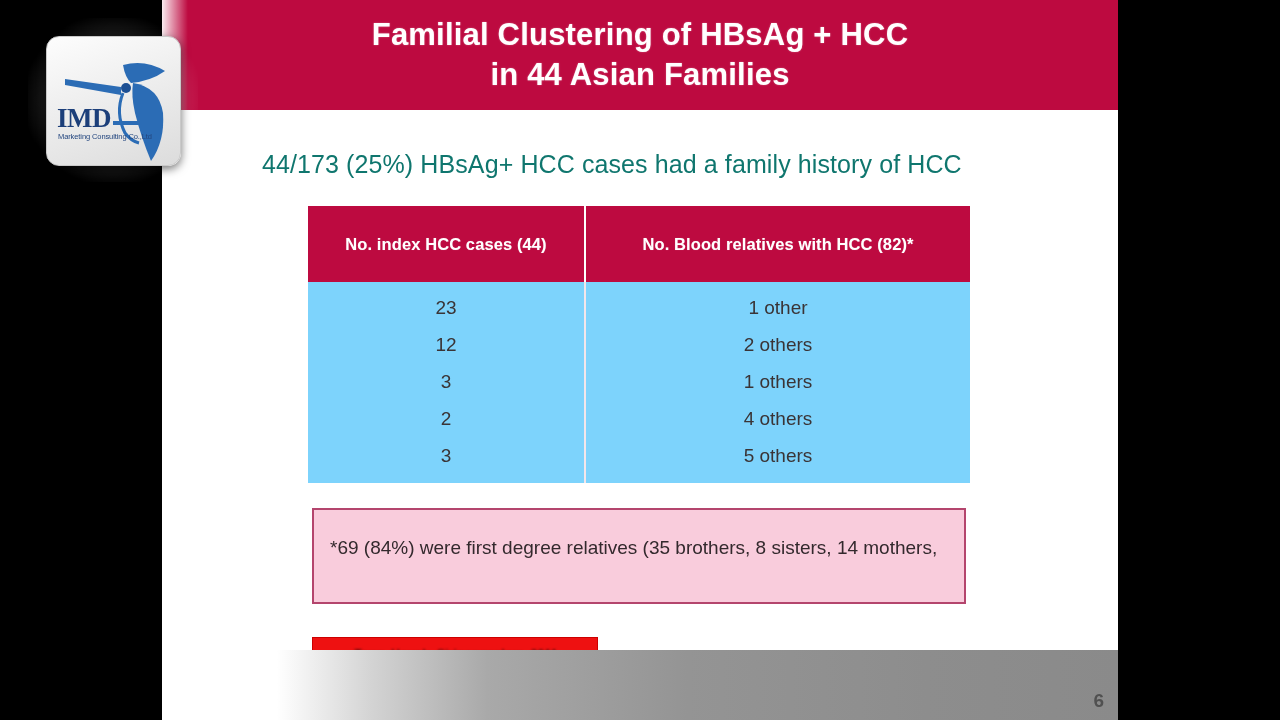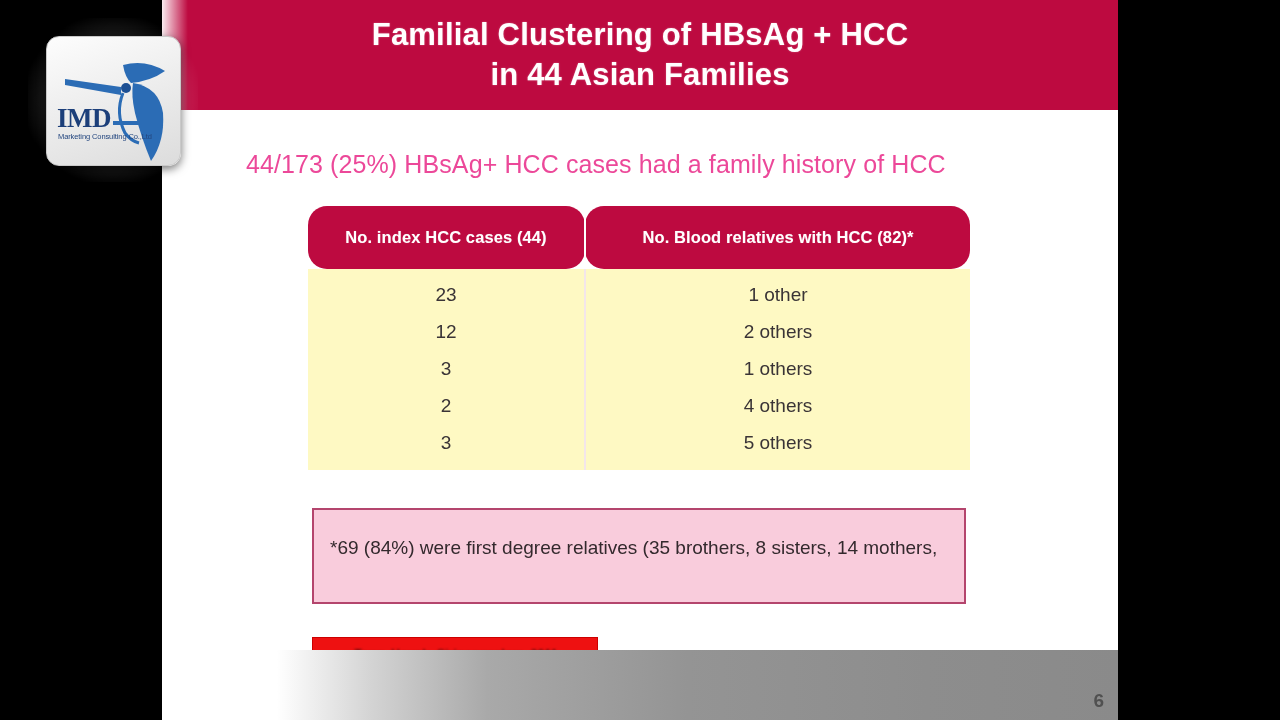--- a/index.html
+++ b/index.html
@@ -63,64 +63,63 @@
     top: 0;
     width: 26px;
     height: 110px;
     background: linear-gradient(to right, rgba(255,255,255,0.92), rgba(255,255,255,0));
     pointer-events: none;
   }
 
   
   #lead-line {
     position: absolute;
-    left: 84px;
+    left: 100px;
     top: 150px;
     width: 800px;
-    color: #ec4899;
+    color: #0f766e;
     font-size: 25px;
     font-weight: 400;
     letter-spacing: 0.1px;
     white-space: nowrap;
   }
 
   
   #data-table {
     position: absolute;
     left: 146px;
     top: 206px;
     width: 660px;
     border-collapse: collapse;
     table-layout: fixed;
   }
   #data-table thead th {
     background: #bd0a40;
     color: #ffffff;
     font-size: 16.5px;
     font-weight: bold;
-    height: 63px;
+    height: 76px;
     vertical-align: middle;
     padding: 0;
     text-align: center;
     letter-spacing: 0.1px;
     text-shadow: 0 0 1px rgba(255,255,255,0.3);
-    border-radius: 19px;
   }
   #data-table thead th.col-a { width: 276px; border-right: 2px solid #ffffff; }
   #data-table thead th.col-b { width: 384px; }
 
   #data-table tbody { background: #e4ccd2; }
   #data-table tbody td {
     height: 37px;
     font-size: 19px;
     color: #3a3436;
     text-align: center;
     vertical-align: middle;
     padding: 0;
-    background: #fef9c3;
+    background: #7dd3fc;
   }
   #data-table tbody td.col-a { border-right: 2px solid #f3e6ea; }
   #data-table tbody tr:first-child td { padding-top: 7px; }
   #data-table tbody tr:last-child td { padding-bottom: 9px; }
 
   
   #footnote-box {
     position: absolute;
     left: 150px;
     top: 508px;

